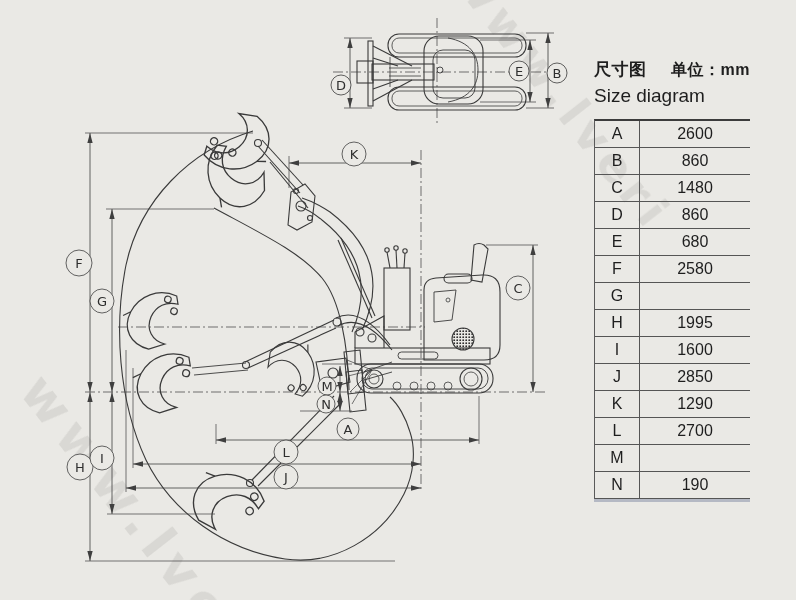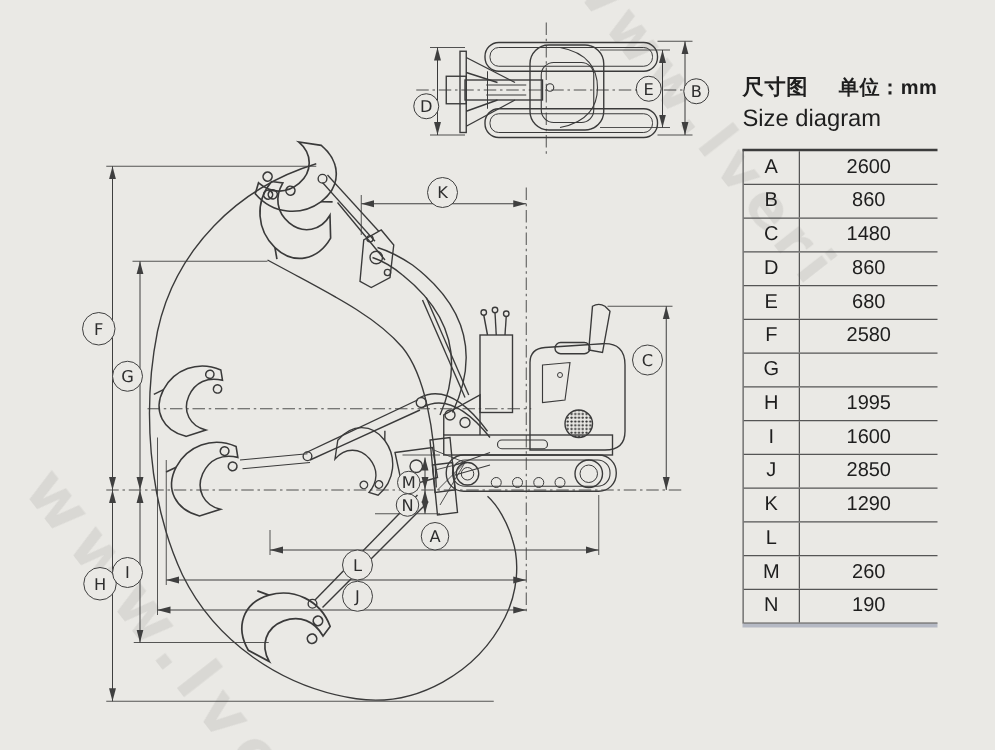--- a/index.html
+++ b/index.html
@@ -338,24 +338,24 @@
     <div class="trow">
         <div class="tcell-letter">J</div>
         <div class="tcell-value">2850</div>
       </div>
     <div class="trow">
         <div class="tcell-letter">K</div>
         <div class="tcell-value">1290</div>
       </div>
     <div class="trow">
         <div class="tcell-letter">L</div>
+        <div class="tcell-value">2700</div>
       </div>
     <div class="trow">
         <div class="tcell-letter">M</div>
-        <div class="tcell-value">260</div>
       </div>
     <div class="trow">
         <div class="tcell-letter">N</div>
         <div class="tcell-value">190</div>
       </div>
   </div>
   <div class="table-shadow"></div>
 </div>
 
 </body></html>

